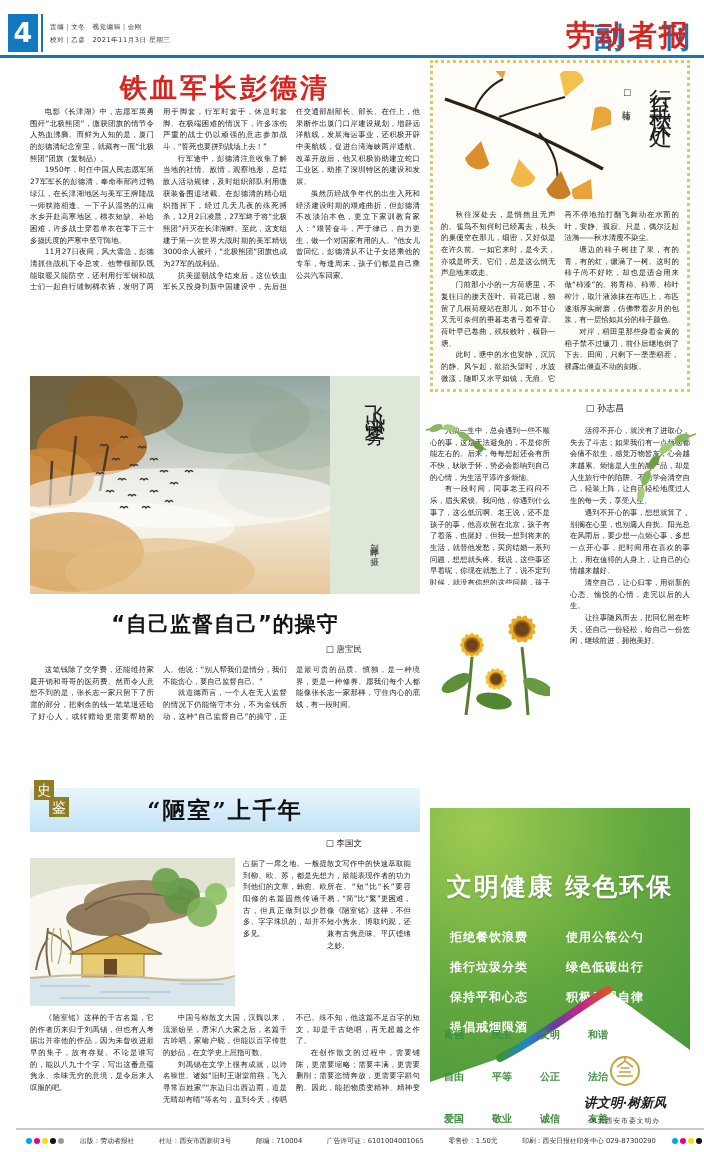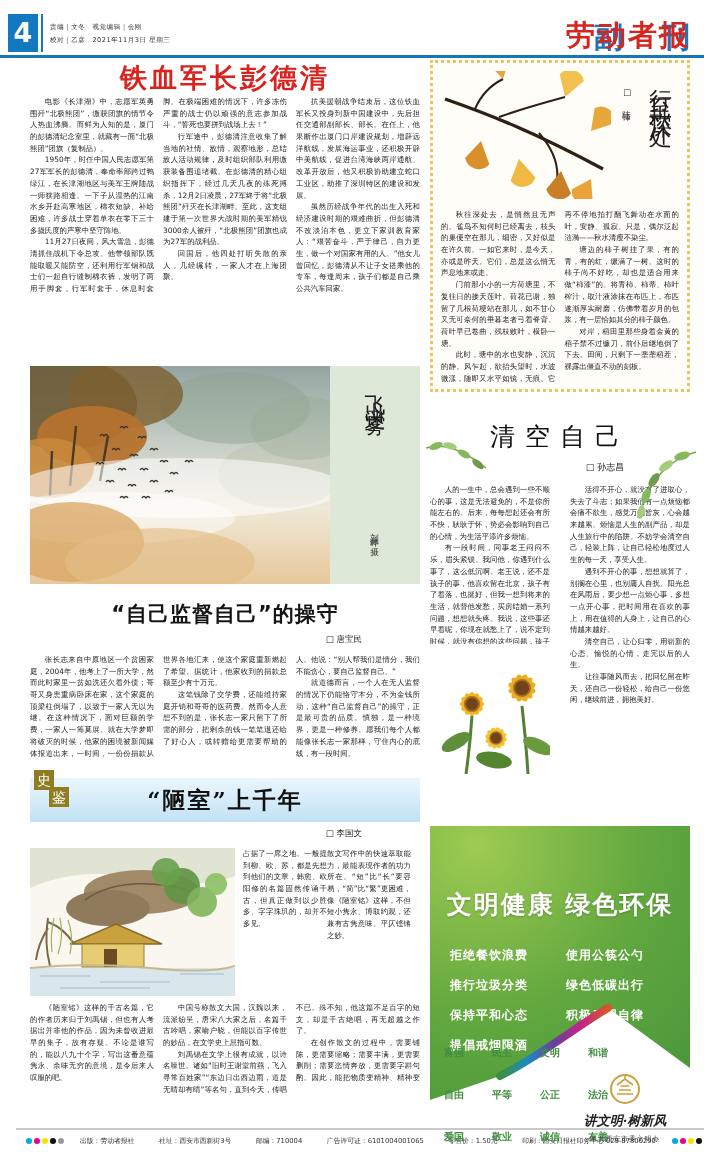--- a/index.html
+++ b/index.html
@@ -17,21 +17,21 @@
   .masthead{position:absolute;right:14px;top:16px;color:#d6251f;font-size:29px;font-weight:bold;
             font-family:"DejaVu Serif","Liberation Serif",serif;letter-spacing:2px;}
   
   .leftcol{position:absolute;left:30px;top:60px;width:390px;}
   .rightcol{position:absolute;left:430px;top:60px;width:260px;}
   p{margin:0;text-indent:2em;}
   .body-txt{font-size:7.4px;line-height:1.58;text-align:justify;color:#1d1d1d;overflow:hidden;}
   .cols3{column-count:3;column-gap:9px;}
   .cols2{column-count:2;column-gap:9px;}
   
-  .a1-title{text-align:center;color:#d8231e;font-size:27px;font-weight:bold;letter-spacing:3px;}
+  .a1-title{margin-top:10px;text-align:center;color:#d8231e;font-size:27px;font-weight:bold;letter-spacing:3px;}
   .byline{font-size:8.5px;color:#222;margin:6px 0 8px;}
   .by-right{text-align:right;padding-right:58px;}
   .a1-body{height:250px;margin-bottom:20px;}
   
   .photo-blk{display:flex;width:390px;height:218px;margin-bottom:16px;}
   .photo-art{width:300px;height:218px;}
   .photo-strip{width:90px;height:218px;background:#dde8d9;position:relative;}
   .vcap{writing-mode:vertical-rl;font-family:"DejaVu Serif","Liberation Serif",serif;}
   .photo-cap{position:absolute;top:12px;left:50%;transform:translateX(-50%);font-size:21px;color:#1a1a1a;letter-spacing:7px;}
   .photo-credit{position:absolute;bottom:40px;left:50%;transform:translateX(-50%);font-size:8.5px;color:#333;letter-spacing:3px;}
@@ -112,21 +112,20 @@
   </div>
 
   <div class="leftcol">
 
     <div class="a1-title">铁血军长彭德清</div>
     <div class="body-txt cols3 a1-body">
       <p>电影《长津湖》中，志愿军英勇围歼“北极熊团”，缴获团旗的情节令人热血沸腾。而鲜为人知的是，厦门的彭德清纪念室里，就藏有一面“北极熊团”团旗（复制品）。</p>
       <p>1950年，时任中国人民志愿军第27军军长的彭德清，奉命率部跨过鸭绿江，在长津湖地区与美军王牌陆战一师狭路相逢。一下子从温热的江南水乡开赴高寒地区，棉衣短缺、补给困难，许多战士穿着单衣在零下三十多摄氏度的严寒中坚守阵地。</p>
       <p>11月27日夜间，风大雪急，彭德清抓住战机下令总攻。他带领部队既能取暖又能防空，还利用行军锅和战士们一起自行缝制棉衣裤，发明了两用手脚套，行军时套手，休息时套脚。在极端困难的情况下，许多冻伤严重的战士仍以顽强的意志参加战斗，“誓死也要拼到战场上去！”</p>
       <p>行军途中，彭德清注意收集了解当地的社情、敌情，观察地形，总结敌人活动规律，及时组织部队利用缴获装备围追堵截。在彭德清的精心组织指挥下，经过几天几夜的殊死搏杀，12月2日凌晨，27军终于将“北极熊团”歼灭在长津湖畔。至此，这支组建于第一次世界大战时期的美军精锐3000余人被歼，“北极熊团”团旗也成为27军的战利品。</p>
-      <p>回国后，他四处打听失散的亲人，几经辗转，一家人才在上海团聚。</p>
       <p>抗美援朝战争结束后，这位铁血军长又投身到新中国建设中，先后担任交通部副部长、部长。在任上，他果断作出厦门口岸建设规划，增辟远洋航线，发展海运事业，还积极开辟中美航线，促进台湾海峡两岸通航。改革开放后，他又积极协助建立蛇口工业区，助推了深圳特区的建设和发展。</p>
       <p>虽然历经战争年代的出生入死和经济建设时期的艰难曲折，但彭德清不改淡泊本色，更立下家训教育家人：“艰苦奋斗，严于律己，自力更生，做一个对国家有用的人。”他女儿曾回忆，彭德清从不让子女搭乘他的专车，每逢周末，孩子们都是自己乘公共汽车回家。</p>
     </div>
 
     <div class="photo-blk">
       <svg class="photo-art" viewBox="0 0 300 218" xmlns="http://www.w3.org/2000/svg">
         <defs>
           <linearGradient id="sky" x1="0" y1="0" x2="0" y2="1">
             <stop offset="0" stop-color="#93a5a1"></stop>
               <stop offset="0.35" stop-color="#c6cec5"></stop>
@@ -170,21 +169,20 @@
       </svg>
       <div class="photo-strip">
         <div class="vcap photo-cap">飞出迷雾</div>
         <div class="vcap photo-credit">刘泳晔 摄</div>
       </div>
     </div>
 
     <div class="a2-title">“自己监督自己”的操守</div>
     <div class="byline by-right">□ 唐宝民</div>
     <div class="body-txt cols3 a2-body">
-      <p>张长志来自中原地区一个贫困家庭，2004年，他考上了一所大学，然而此时家里一贫如洗还欠着外债；哥哥又身患重病卧床在家，这个家庭的顶梁柱倒塌了，以致于一家人无以为继。在这种情况下，面对巨额的学费，一家人一筹莫展。就在大学梦即将破灭的时候，他家的困境被新闻媒体报道出来，一时间，一份份捐款从世界各地汇来，使这个家庭重新燃起了希望。据统计，他家收到的捐款总额至少有十万元。</p>
       <p>这笔钱除了交学费，还能维持家庭开销和哥哥的医药费。然而令人意想不到的是，张长志一家只留下了所需的部分，把剩余的钱一笔笔退还给了好心人，或转赠给更需要帮助的人。他说：“别人帮我们是情分，我们不能贪心，要自己监督自己。”</p>
       <p>就道德而言，一个人在无人监督的情况下仍能恪守本分，不为金钱所动，这种“自己监督自己”的操守，正是最可贵的品质。慎独，是一种境界，更是一种修养。愿我们每个人都能像张长志一家那样，守住内心的底线，有一段时间。</p>
     </div>
 
     <div class="ls-strip">
       <div class="ls-badge">
         <span class="ls-b1">史</span>
         <span class="ls-b2">鉴</span>
       </div>
       <div class="ls-title">“陋室”上千年</div>
@@ -263,21 +261,20 @@
         <ellipse cx="52" cy="28" rx="7" ry="3.4" fill="#6f9c4b" transform="rotate(40 52 28)"></ellipse>
       </svg>
       <svg class="vine-r" width="88" height="78" viewBox="0 0 88 78" xmlns="http://www.w3.org/2000/svg">
         <path d="M88 6 C60 14 40 34 30 72" stroke="#7aa050" stroke-width="1.5" fill="none"></path>
         <ellipse cx="74" cy="10" rx="8" ry="4" fill="#86b85e" transform="rotate(-18 74 10)"></ellipse>
         <ellipse cx="58" cy="20" rx="8" ry="4" fill="#a5cc7a" transform="rotate(-35 58 20)"></ellipse>
         <ellipse cx="46" cy="34" rx="8" ry="4" fill="#6f9c4b" transform="rotate(-55 46 34)"></ellipse>
         <ellipse cx="38" cy="50" rx="8" ry="4" fill="#86b85e" transform="rotate(-68 38 50)"></ellipse>
         <ellipse cx="33" cy="66" rx="7" ry="3.6" fill="#a5cc7a" transform="rotate(-78 33 66)"></ellipse>
       </svg>
-      <div class="es-title">清空自己</div>
       <div class="es-byline">□ 孙志昌</div>
       <div class="es-body">
         <div class="es-col">
           <div class="es-col1-txt">
             <p>人的一生中，总会遇到一些不顺心的事，这是无法避免的，不是你所能左右的。后来，每每想起还会有所不快，耿耿于怀，势必会影响到自己的心情，为生活平添许多烦恼。</p>
             <p>有一段时间，同事老王闷闷不乐，眉头紧锁。我问他，你遇到什么事了，这么低沉啊。老王说，还不是孩子的事，他喜欢留在北京，孩子有了着落，也挺好，但我一想到将来的生活，就替他发愁，买房结婚一系列问题，想想就头疼。我说，这些事还早着呢，你现在就愁上了，说不定到时候，就没有你想的这些问题，孩子很简单地就解决了。老王说，但愿如此吧。</p>
 
           </div>
           <svg class="sunflowers" width="125" height="128" viewBox="0 0 125 128" xmlns="http://www.w3.org/2000/svg">
             <path d="M42 70 Q40 100 36 128 M92 60 Q96 95 98 128" stroke="#557f33" stroke-width="3" fill="none"></path>

